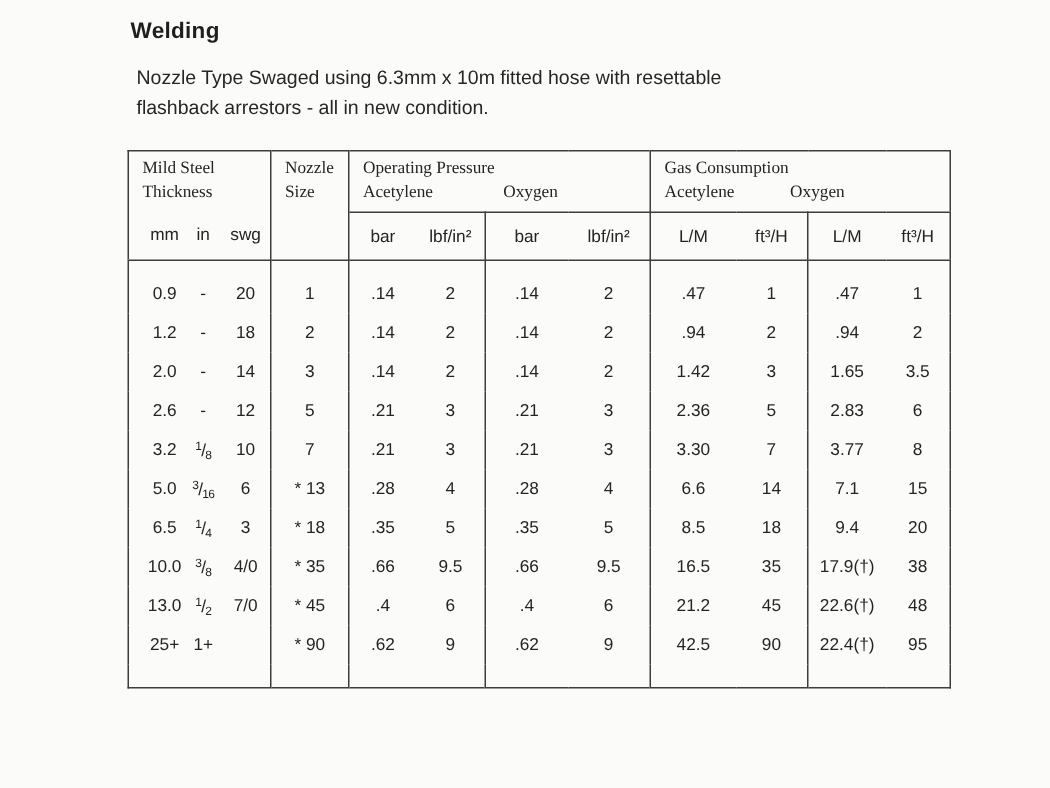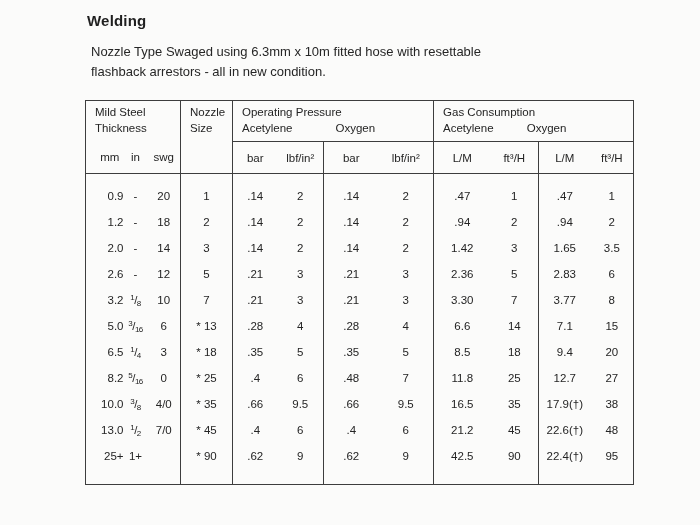--- a/index.html
+++ b/index.html
@@ -34,35 +34,35 @@
   th,td{
     padding:0;margin:0;font-weight:normal;
     text-align:center;vertical-align:middle;
     overflow:hidden;white-space:nowrap;
   }
   
   .br{border-right:1.5px solid #3d3d3d;}
   
   .bb{border-bottom:1.5px solid #3d3d3d;}
   
-  tr.grow th{height:40px;vertical-align:top;text-align:left;}
+  tr.grow th{height:40px;vertical-align:top;text-align:left;font-family:Liberation Serif, serif;}
   .gcell{padding:4px 4px 0 9px;line-height:1.35;}
   .subrow{position:relative;height:15px;}
   .subrow .s1{position:absolute;left:0;top:0;}
   .subrow .s2{position:absolute;top:0;}
   .op .subrow .s2{left:50%;}
   .gc .subrow .s2{left:45%;}
   
   tr.urow th{height:31px;border-bottom:1.5px solid #3d3d3d;font-size:11.5px;}
   th.uleft{text-align:center;padding-left:10px;}
   
   tbody td{height:26px;}
   tbody tr:first-child td{padding-top:9px;}
   tbody tr.spacer td{height:15px;}
-  td.c0{text-align:right;padding-left:10px;}
+  td.c0{text-align:center;padding-left:10px;}
   .frac{letter-spacing:-0.5px;}
   .frac sup{font-size:8px;vertical-align:4px;}
   .frac sub{font-size:8px;vertical-align:-2px;}
 </style>
 </head>
 <body>
 
 <div class="page">
 
   <h1 class="title">Welding</h1>
@@ -225,34 +225,20 @@
           <td class="c4">.35</td>
           <td class="c5 br">5</td>
           <td class="c6">.35</td>
           <td class="c7 br">5</td>
           <td class="c8">8.5</td>
           <td class="c9 br">18</td>
           <td class="c10">9.4</td>
           <td class="c11">20</td>
         </tr>
         <tr>
-          <td class="c0">8.2</td>
-          <td class="c1"><span class="frac"><sup>5</sup>/<sub>16</sub></span></td>
-          <td class="c2 br">0</td>
-          <td class="c3 br">* 25</td>
-          <td class="c4">.4</td>
-          <td class="c5 br">6</td>
-          <td class="c6">.48</td>
-          <td class="c7 br">7</td>
-          <td class="c8">11.8</td>
-          <td class="c9 br">25</td>
-          <td class="c10">12.7</td>
-          <td class="c11">27</td>
-        </tr>
-        <tr>
           <td class="c0">10.0</td>
           <td class="c1"><span class="frac"><sup>3</sup>/<sub>8</sub></span></td>
           <td class="c2 br">4/0</td>
           <td class="c3 br">* 35</td>
           <td class="c4">.66</td>
           <td class="c5 br">9.5</td>
           <td class="c6">.66</td>
           <td class="c7 br">9.5</td>
           <td class="c8">16.5</td>
           <td class="c9 br">35</td>

